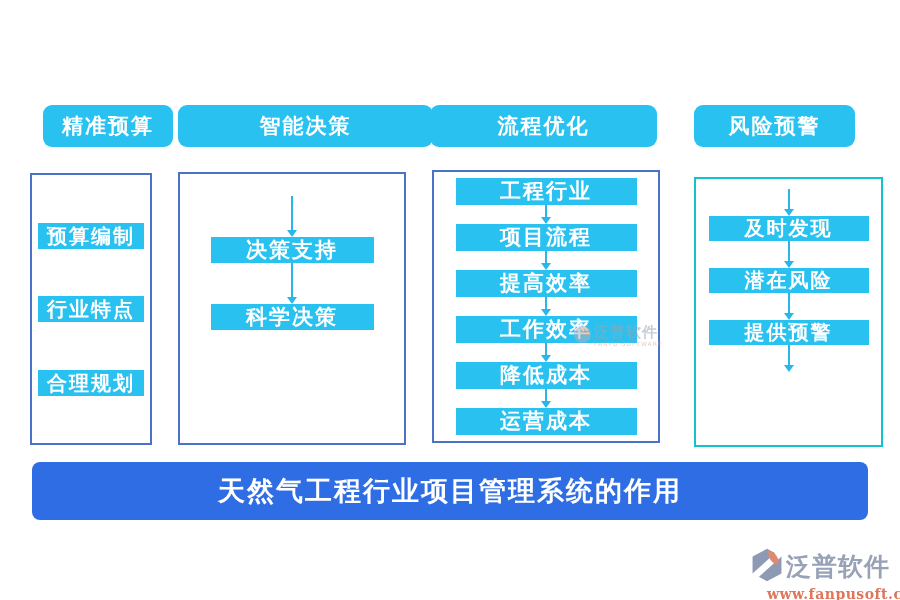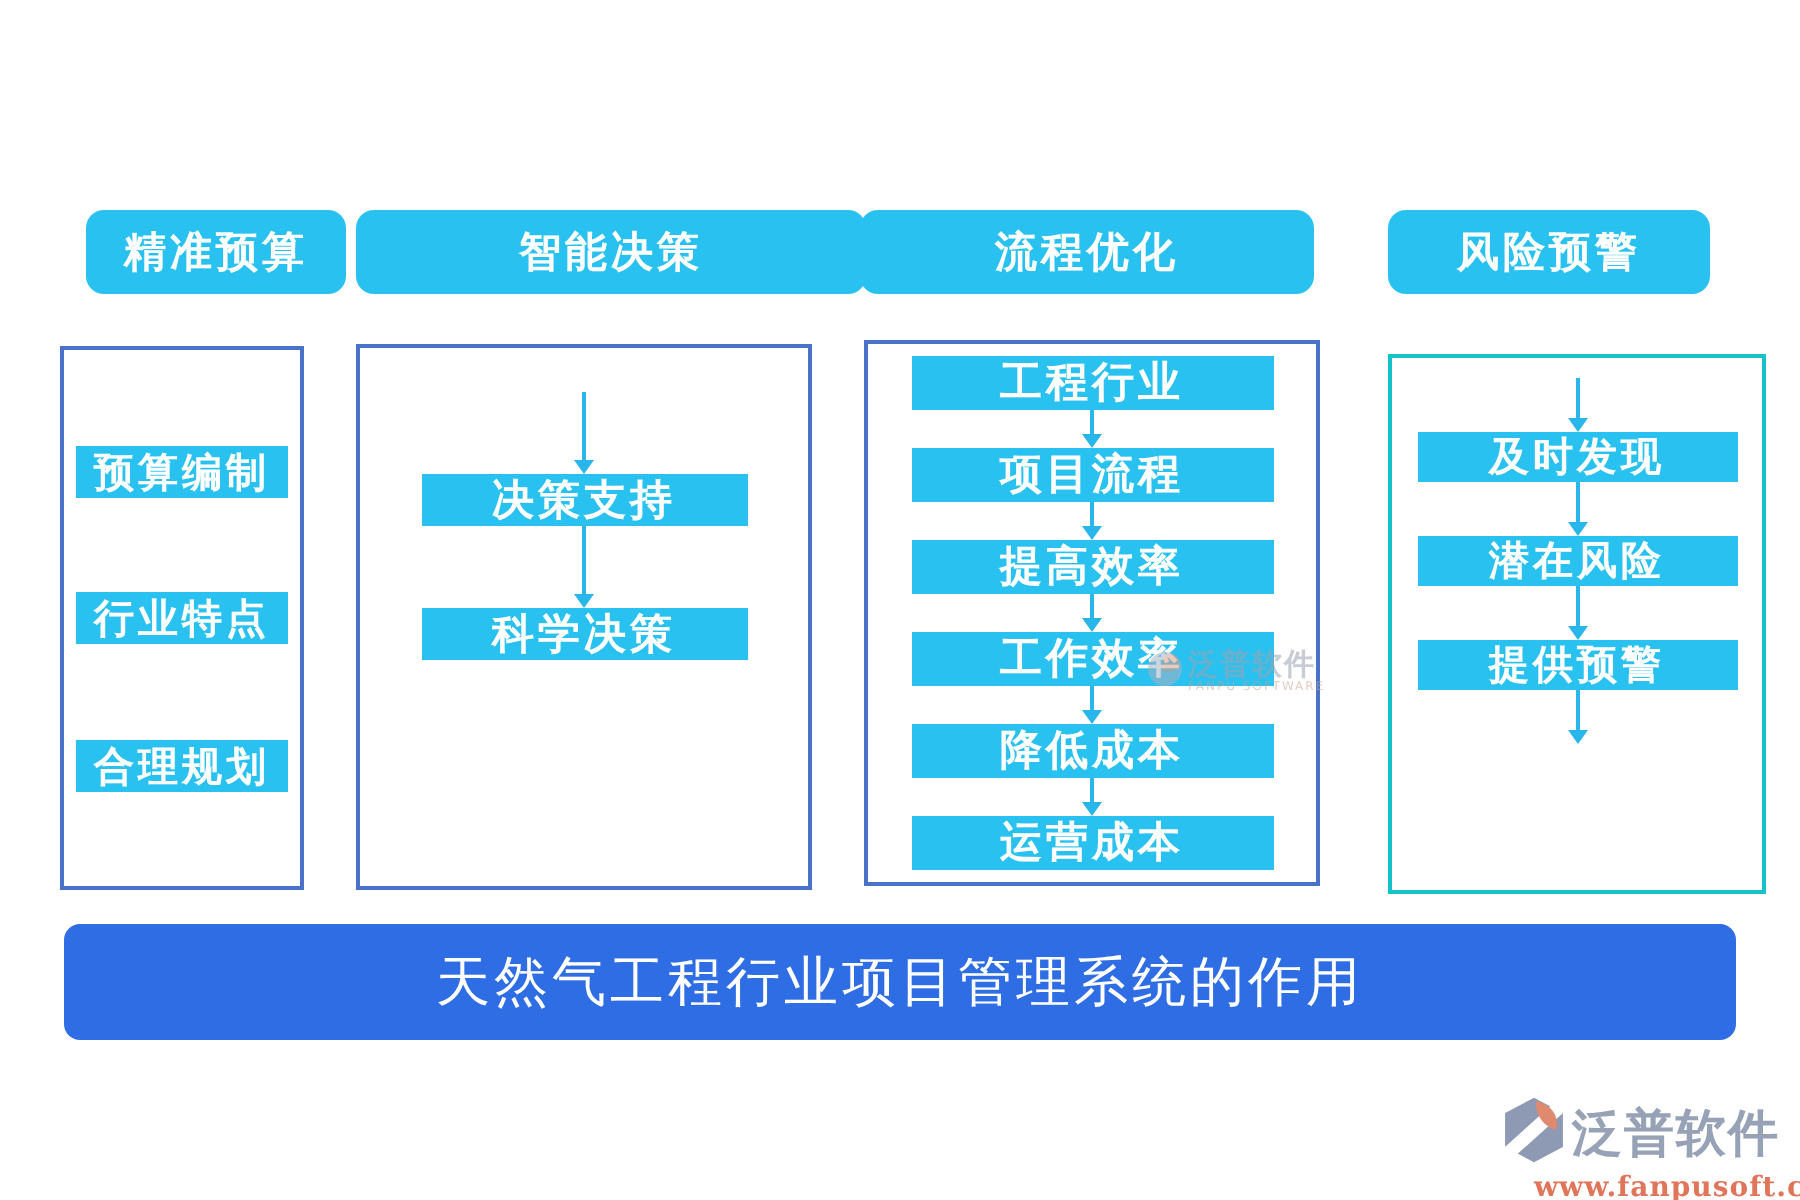--- a/index.html
+++ b/index.html
@@ -50,21 +50,21 @@
   .c1 .arrow{height:41px;}
   .c2 .arrow{height:19px;}
   .c3 .arrow{height:27px;}
   .aline{width:2px;flex:1;background:var(--arrow-cyan);}
   .ahead{width:0;height:0;border-left:5px solid transparent;border-right:5px solid transparent;border-top:7px solid var(--arrow-cyan);}
   
   .banner{
     position:absolute;left:32px;top:462px;width:836px;height:58px;
     background:var(--banner-blue);border-radius:8px;
     display:flex;align-items:center;justify-content:center;
-    color:#fff;font-weight:normal;font-size:27px;letter-spacing:2px;
+    color:#fff;font-weight:bold;font-size:27px;letter-spacing:2px;
   }
   
   .watermark{
     position:absolute;left:574px;top:324px;display:flex;align-items:flex-start;gap:3px;
     opacity:0.55;pointer-events:none;
   }
   .wm-circle{
     width:17px;height:17px;border-radius:50%;background:#aab3c2;margin-top:2px;
     position:relative;overflow:hidden;flex:none;
   }

